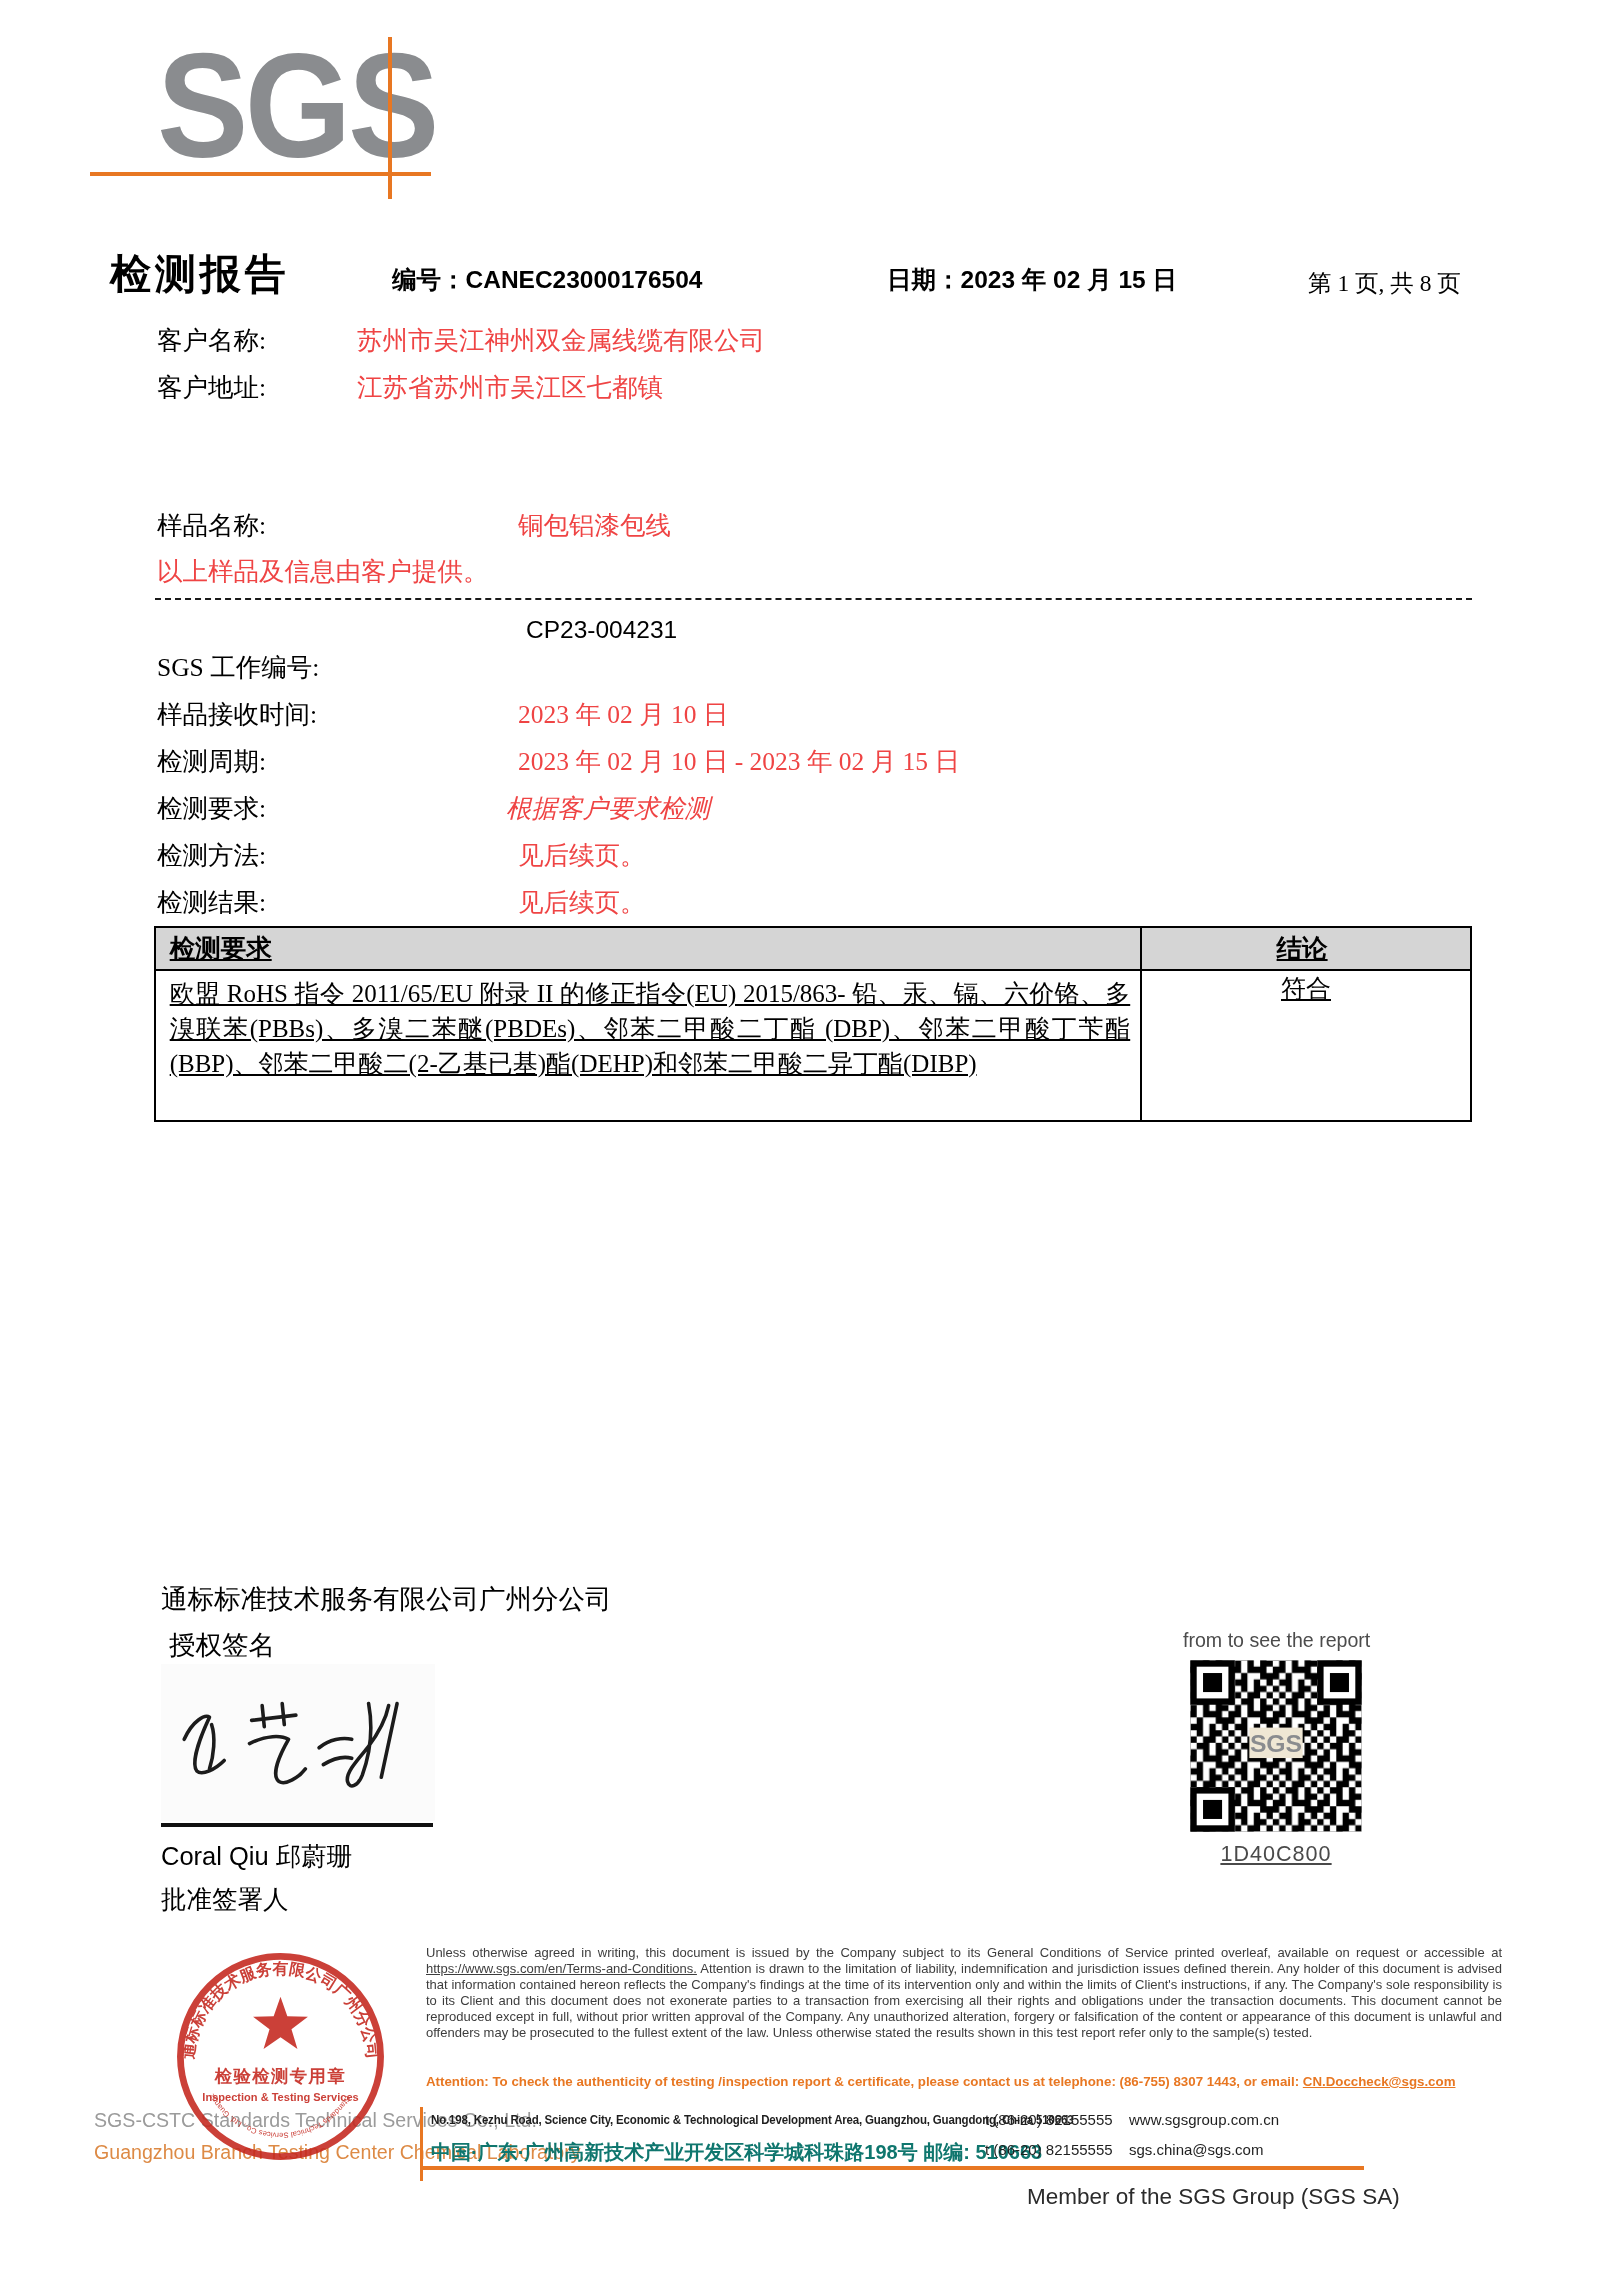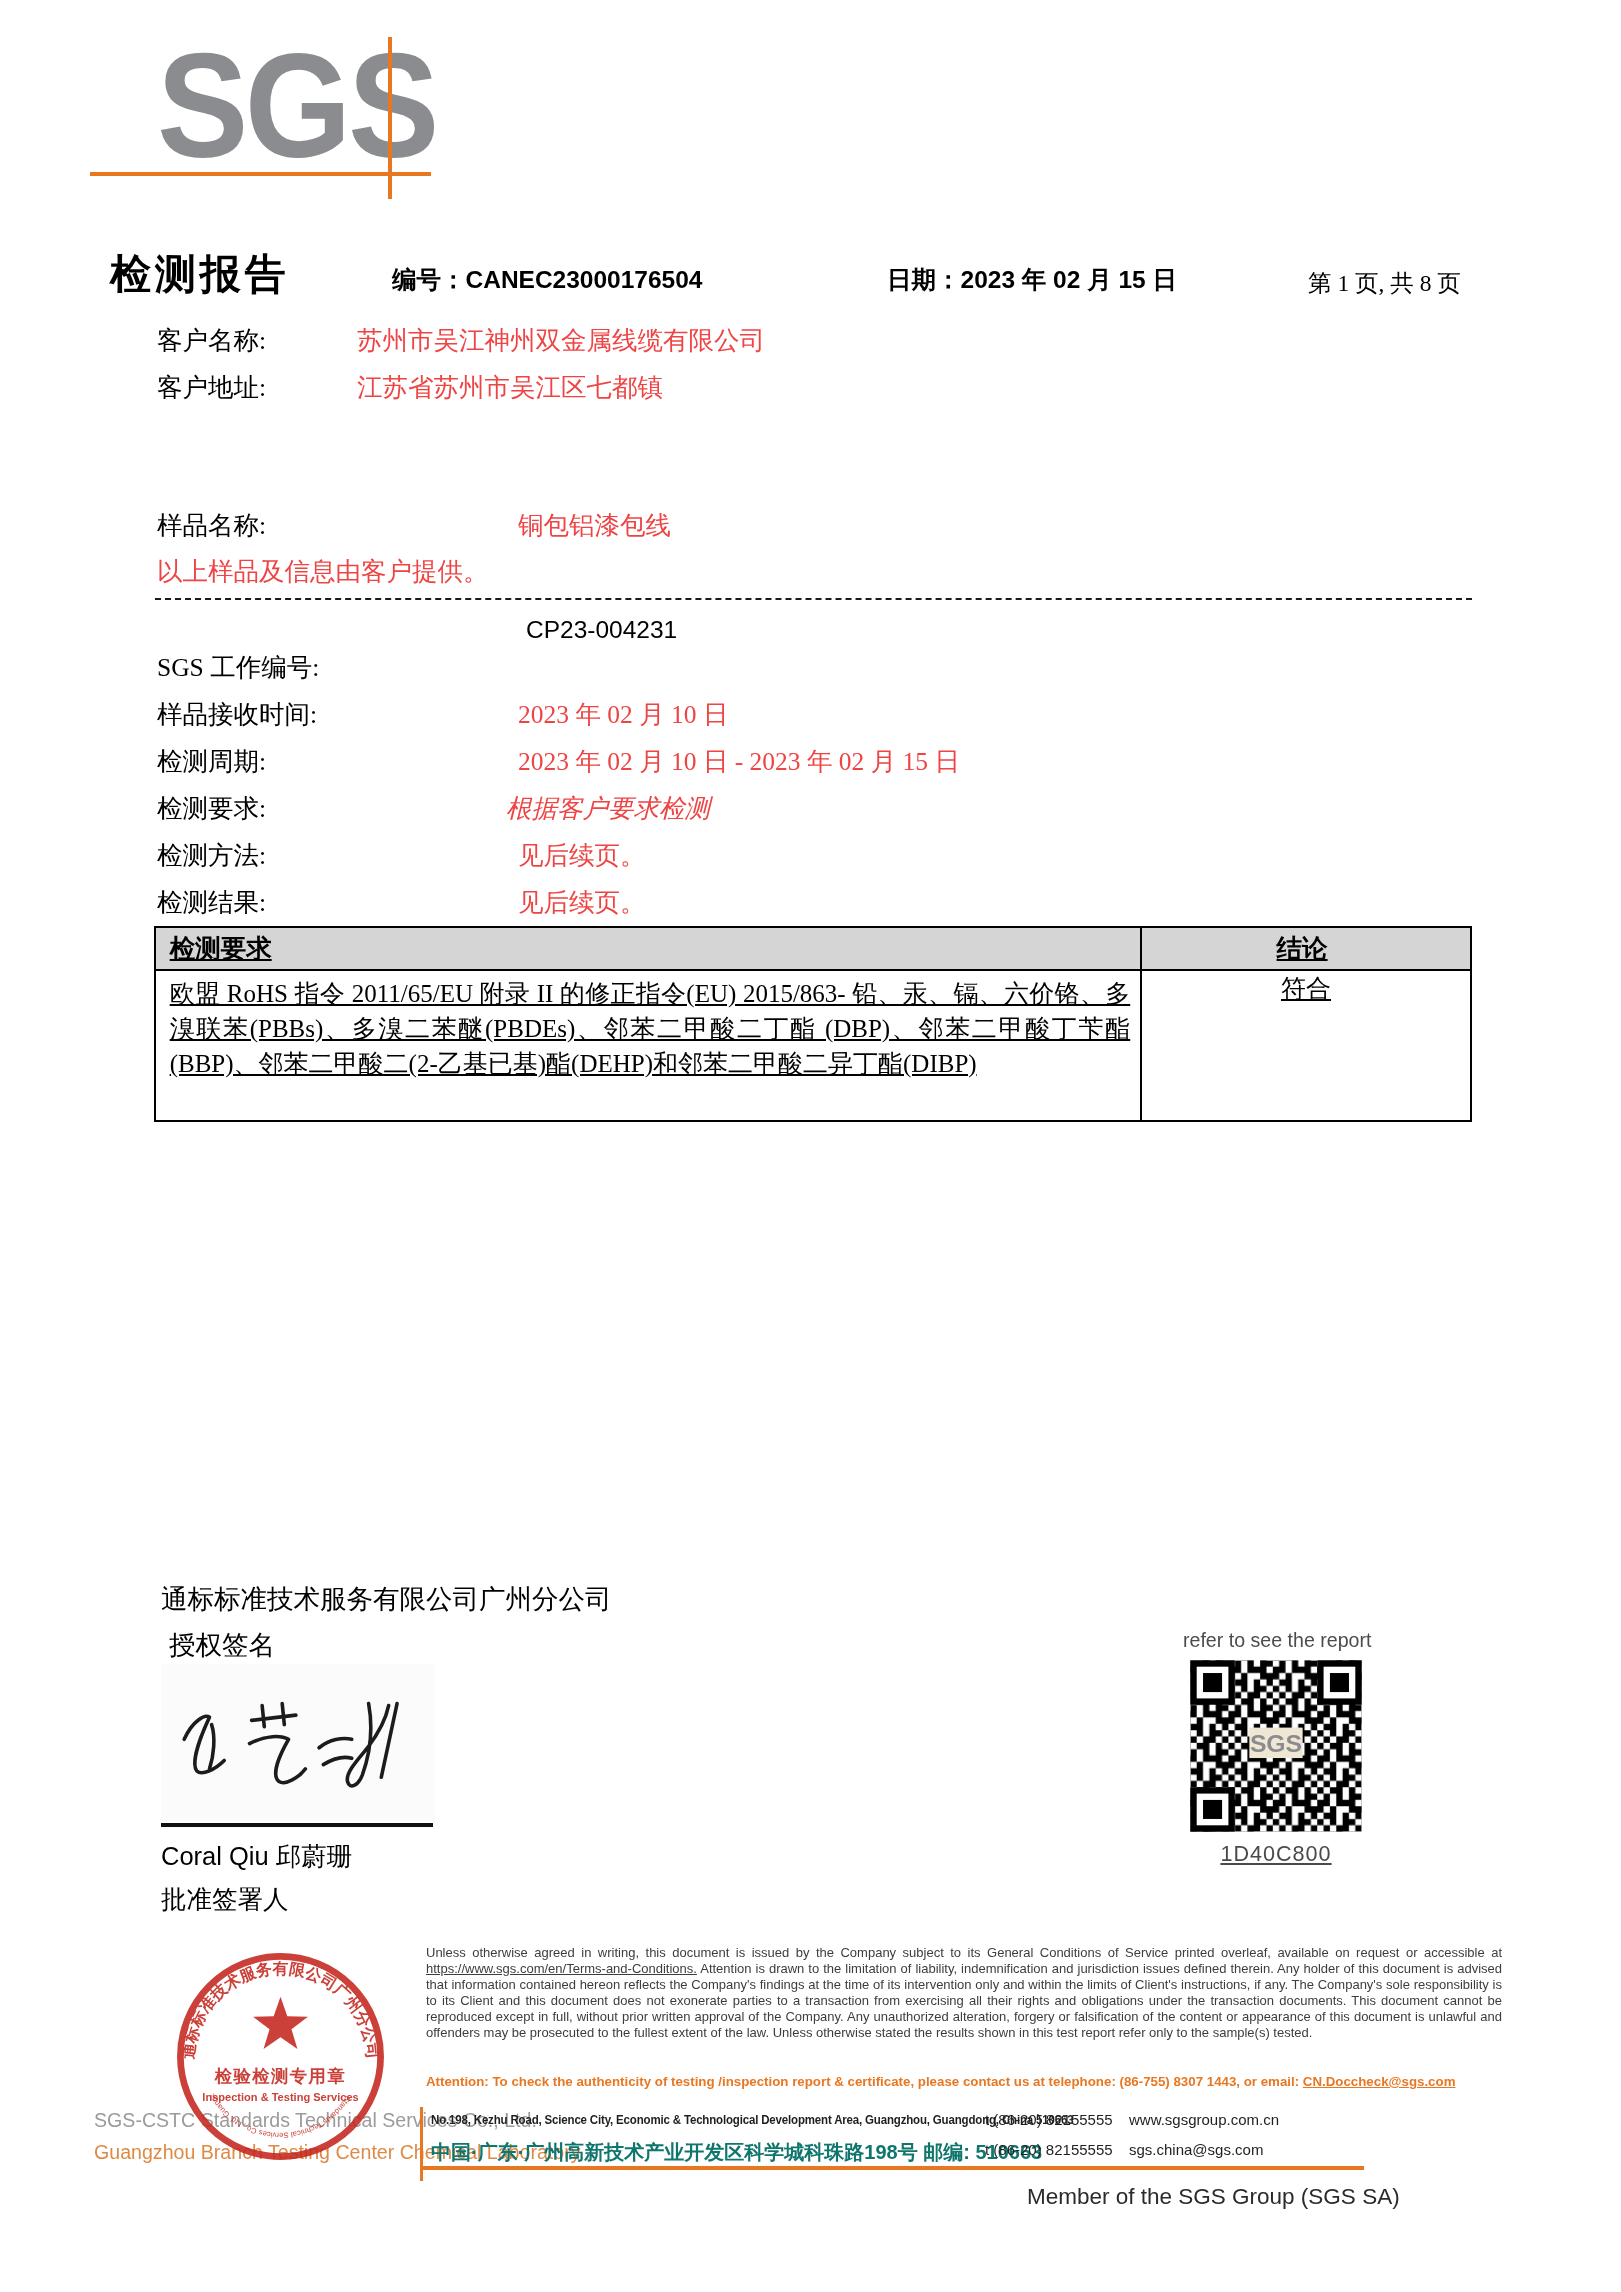--- a/index.html
+++ b/index.html
@@ -143,21 +143,21 @@
         <path d="M154,86 C164,80 174,78 181,80"></path>
         <path d="M197,28 C201,50 199,74 191,96 C187,106 179,110 177,102 C175,94 186,82 196,70 C208,54 214,40 216,30"></path>
         <path d="M209,98 L224,28"></path>
       </g>
     </svg>
   </div>
   <div class="abs sig-line" style="left:161px;top:1823px;width:272px;"></div>
   <div class="abs sig-name" style="left:161px;top:1839px;">Coral Qiu 邱蔚珊</div>
   <div class="abs sig-title cn" style="left:161px;top:1882px;">批准签署人</div>
 
-  <div class="abs qr-caption" style="left:1183px;top:1629px;">refer to see the report</div>
+  <div class="abs qr-caption" style="left:1183px;top:1629px;">from to see the report</div>
   <div class="abs" style="left:1184px;top:1654px;">
     <svg width="184" height="184" viewBox="0 0 29 29">
       <defs>
         <pattern id="qrp" width="7" height="7" patternUnits="userSpaceOnUse">
           <rect width="7" height="7" fill="#fff"></rect>
           <path fill="#000" d="M0,0h1v1h-1z M2,0h2v1h-2z M5,0h1v2h-1z M1,1h1v2h-1z M3,1h1v1h-1z M6,1h1v1h-1z M0,2h1v2h-1z M3,2h2v1h-2z M5,2h1v1h-1z M2,3h1v1h-1z M5,3h2v1h-2z M1,4h2v1h-2z M4,4h1v2h-1z M6,4h1v1h-1z M0,5h1v1h-1z M2,5h1v1h-1z M5,5h1v1h-1z M1,6h1v1h-1z M3,6h2v1h-2z M6,6h1v1h-1z"></path>
         </pattern>
       </defs>
       <rect width="29" height="29" fill="#fff"></rect>
       <rect x="1" y="1" width="27" height="27" fill="url(#qrp)"></rect>

